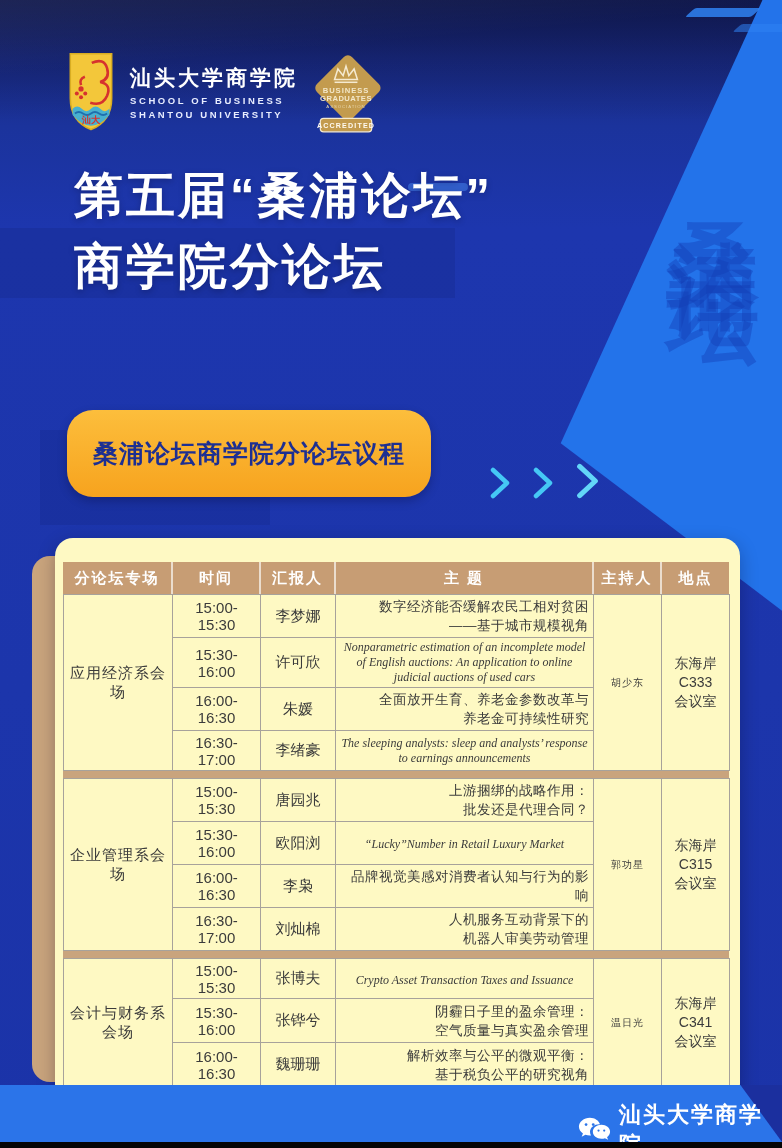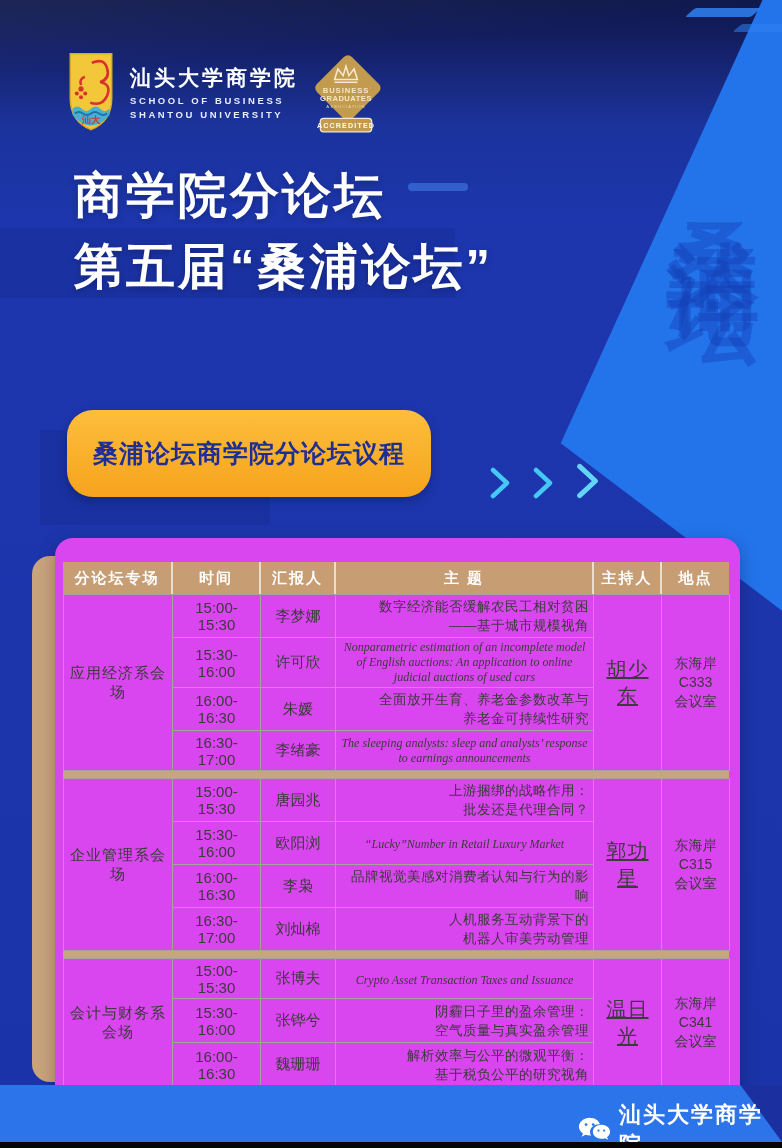--- a/index.html
+++ b/index.html
@@ -46,38 +46,38 @@
     background:linear-gradient(180deg,#fcbe3c 0%,#f7a31e 100%);
     display:flex; flex-direction:column; justify-content:center; align-items:center;
     box-shadow:0 4px 10px rgba(0,0,30,.25); }
   .banner .l1 { color:#1d2f92; font-size:25px; font-weight:bold; letter-spacing:1px; }
   .banner .l2 { color:#1d2f92; font-size:22px; font-weight:bold; margin-top:4px; letter-spacing:1px; }
   .chevrons { left:489px; top:463px; display:flex; align-items:flex-end; gap:21px; }
   .chevrons svg { display:block; }
 
   
   .tan-card { left:32px; top:556px; width:330px; height:526px; border-radius:18px; background:#c9a47d; }
-  .white-card { left:55px; top:538px; width:685px; height:564px; border-radius:18px; background:#d946ef;
+  .white-card { left:55px; top:538px; width:685px; height:564px; border-radius:18px; background:#fef9c3;
     box-shadow:0 6px 18px rgba(0,0,30,.28); }
   .table-wrap { position:absolute; left:8px; top:24px; width:666px; }
 
   table.sched { width:666px; border-collapse:collapse; table-layout:fixed; color:#3b3b3b; }
   table.sched td { border:1px solid #a7a29b; text-align:center; vertical-align:middle; padding:2px 4px; }
   table.hdr td { border:none; background:#c79d74; color:#fff; font-weight:bold;
     font-size:15px; height:32px; letter-spacing:2px; }
   table.hdr td + td { border-left:2px solid rgba(255,255,255,.65); }
   .divider { width:666px; height:7px; background:#c9a47d; }
 
   .c-venue { font-size:15px; letter-spacing:1px; }
   .c-time  { font-size:15px; }
   .c-name  { font-size:15px; }
   .c-topic .zh { display:block; font-size:13.5px; line-height:19px; letter-spacing:.5px;text-align:right; }
   .c-topic .en { display:inline-block; font-family:"Liberation Serif", serif;
     font-size:12px; line-height:15px;font-style:italic; }
-  .c-host { font-size:20px; letter-spacing:1px;text-decoration:underline; }
+  .c-host { font-size:10px; letter-spacing:1px; }
   .c-loc span { display:block; font-size:14px; line-height:19px; }
 
   
   .foot-band { left:0; top:1085px; width:782px; height:57px; background:#2b74e9; }
   .foot-corner { left:730px; top:1085px; width:52px; height:57px; background:#1b2f9e;
     clip-path:polygon(20% 0, 100% 0, 100% 100%); }
   .foot-account { left:578px; top:1100px; display:flex; align-items:center; gap:8px; }
   .foot-account .txt { color:#fff; font-size:22px; font-weight:bold; letter-spacing:2px; }
   .black-bar { left:0; top:1142px; width:782px; height:6px; background:#050505; }
 </style>
@@ -118,22 +118,22 @@
   <path d="M38 33 L41.5 22 L47 29 L50 19 L53 29 L58.5 22 L62 33 Z" fill="none" stroke="#f5ead0" stroke-width="1.6"></path>
   <line x1="38" y1="36" x2="62" y2="36" stroke="#f5ead0" stroke-width="1.6"></line>
   <text x="50" y="47" font-size="8" font-weight="bold" letter-spacing="1" fill="#f3e7c8" text-anchor="middle">BUSINESS</text>
   <text x="50" y="56" font-size="8" font-weight="bold" letter-spacing="0.5" fill="#f3e7c8" text-anchor="middle">GRADUATES</text>
   <text x="50" y="63" font-size="4.5" letter-spacing="1" fill="#e8d8ae" text-anchor="middle">ASSOCIATION</text>
   <rect x="23" y="74" width="54" height="14" rx="3.5" fill="#c39b4e" stroke="#f5ead0" stroke-width="1.3"></rect>
   <text x="50" y="84" font-size="7.5" font-weight="bold" letter-spacing="1.2" fill="#fffaf0" text-anchor="middle">ACCREDITED</text>
 </svg>
 
 <div class="abs main-title">
+  <div>第五届“桑浦论坛”</div>
   <div>商学院分论坛</div>
-  <div>第五届“桑浦论坛”</div>
 </div>
 
 <div class="abs banner">
   <div class="l1">桑浦论坛商学院分论坛议程</div>
 </div>
 
 <div class="abs chevrons">
   <svg width="22" height="32" viewBox="0 0 22 32">
     <polyline points="4,3 18,16 4,29" fill="none" stroke="#45c8f5" stroke-width="4.5" stroke-linecap="round" stroke-linejoin="round"></polyline>
   </svg>

